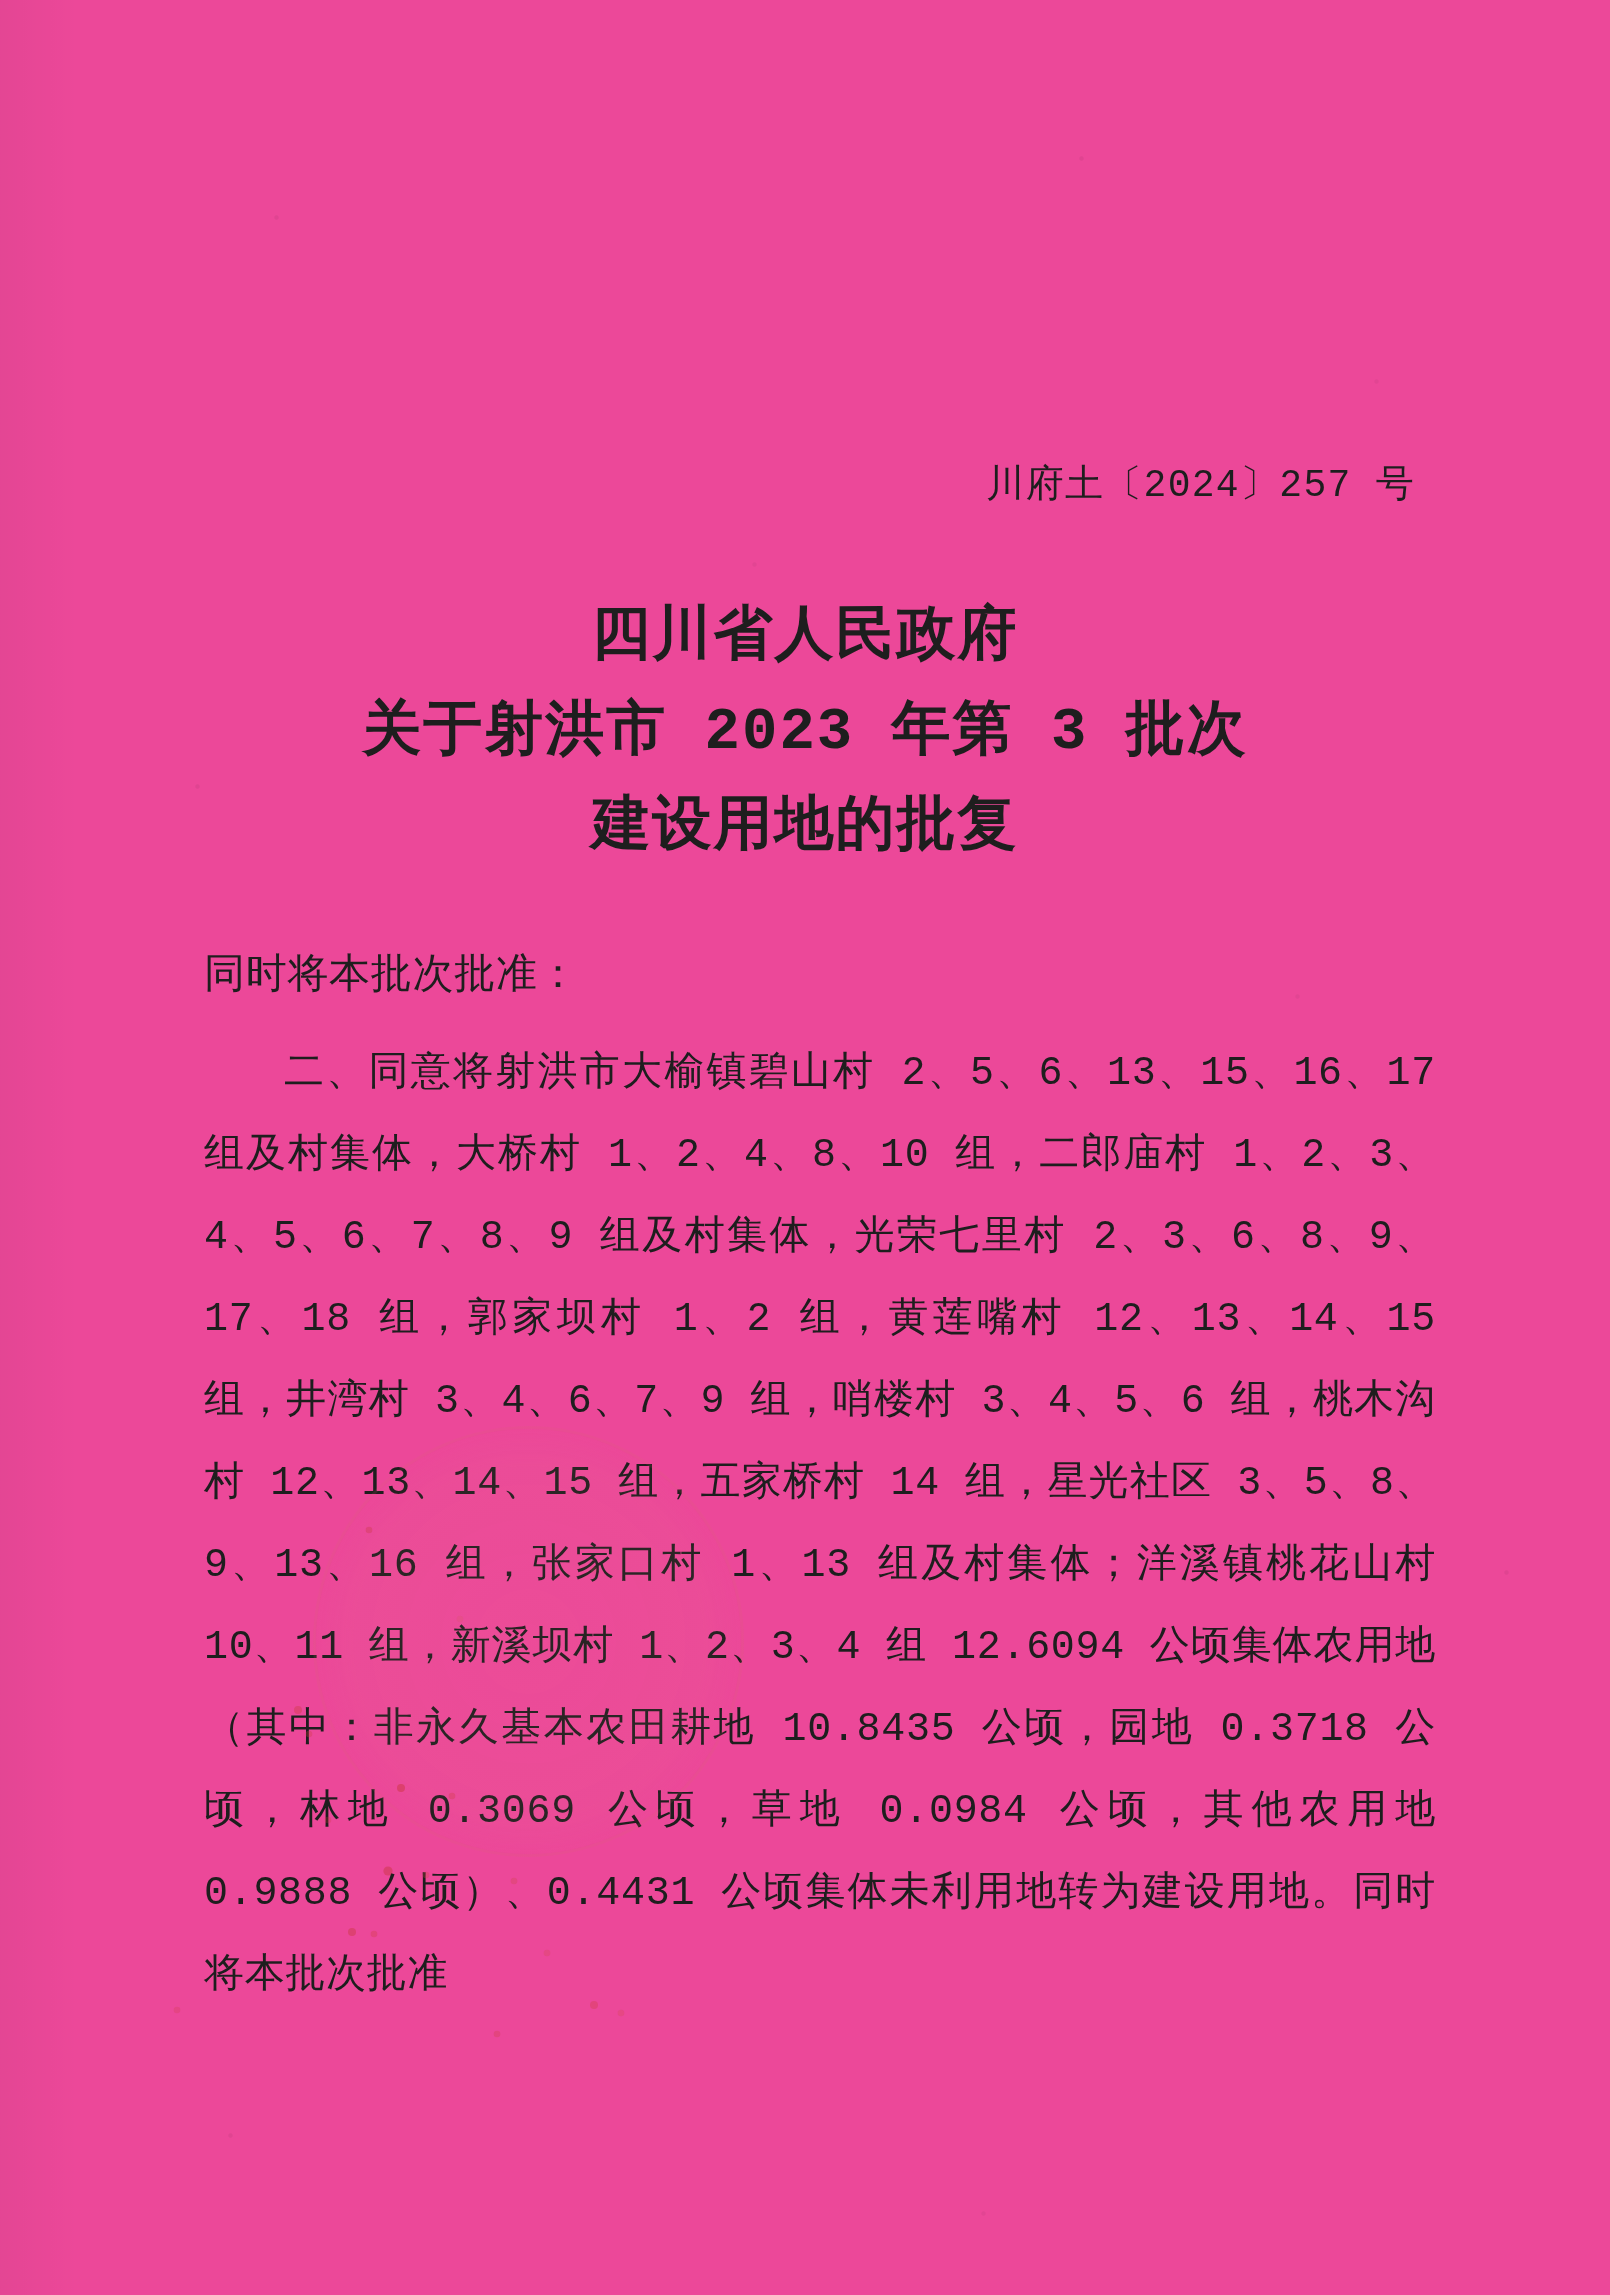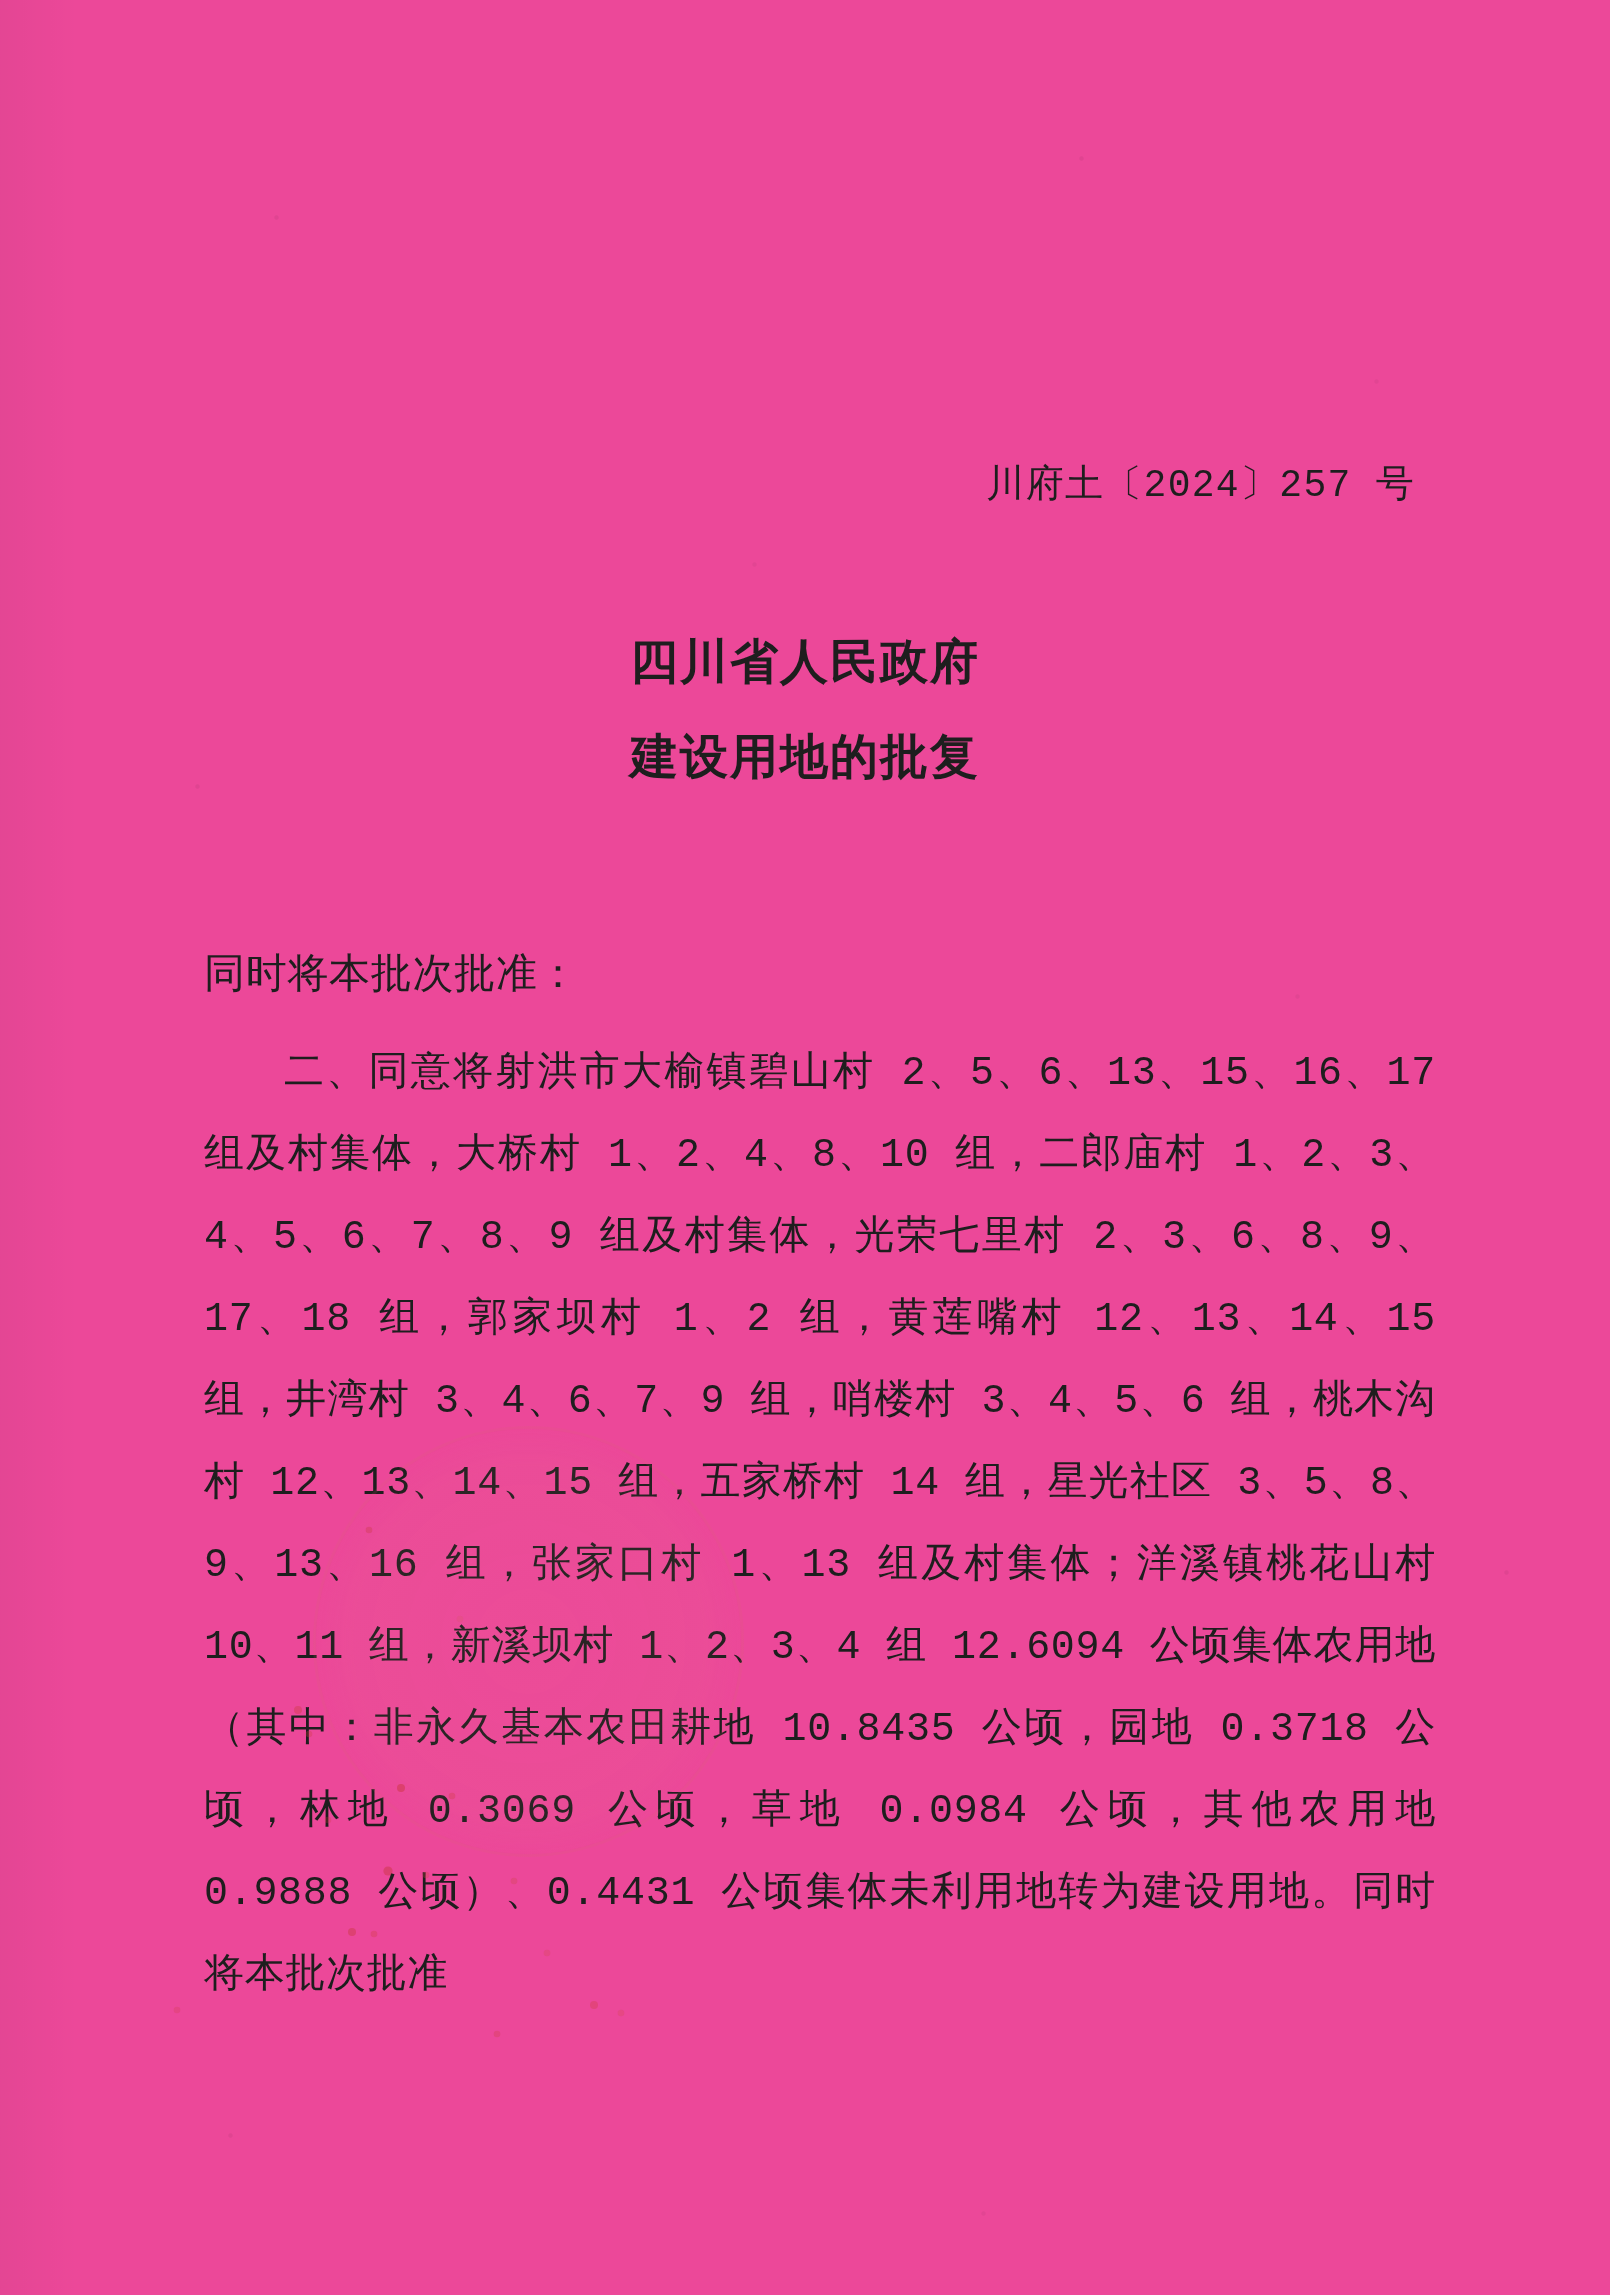--- a/index.html
+++ b/index.html
@@ -29,25 +29,25 @@
   .doc-number {
     position: absolute;
     top: 458px;
     right: 195px;
     font-size: 38px;
     letter-spacing: 1.3px;
     white-space: nowrap;
   }
   .title-block {
     position: absolute;
-    top: 618px;
+    top: 590px;
     left: 0;
     width: 100%;
     text-align: center;
-    font-size: 48px;
+    font-size: 59px;
     font-weight: 700;
     line-height: 95px;
     letter-spacing: 2px;
   }
   .addressee {
     position: absolute;
     top: 935px;
     left: 204px;
     font-size: 41px;
     line-height: 82px;
@@ -137,20 +137,21 @@
 </style>
 </head>
 <body>
 
 <div class="page">
 
   <div class="doc-number">川府土〔2024〕257 号</div>
 
   <div class="title-block">
     <div>四川省人民政府</div>
+    <div>关于射洪市 2023 年第 3 批次</div>
     <div>建设用地的批复</div>
   </div>
 
   <div class="addressee">同时将本批次批准：</div>
 
   <div class="doc-body">
     <p>二、同意将射洪市大榆镇碧山村 2、5、6、13、15、16、17 组及村集体，大桥村 1、2、4、8、10 组，二郎庙村 1、2、3、4、5、6、7、8、9 组及村集体，光荣七里村 2、3、6、8、9、17、18 组，郭家坝村 1、2 组，黄莲嘴村 12、13、14、15 组，井湾村 3、4、6、7、9 组，哨楼村 3、4、5、6 组，桃木沟村 12、13、14、15 组，五家桥村 14 组，星光社区 3、5、8、9、13、16 组，张家口村 1、13 组及村集体；洋溪镇桃花山村 10、11 组，新溪坝村 1、2、3、4 组 12.6094 公顷集体农用地（其中：非永久基本农田耕地 10.8435 公顷，园地 0.3718 公顷，林地 0.3069 公顷，草地 0.0984 公顷，其他农用地 0.9888 公顷）、0.4431 公顷集体未利用地转为建设用地。同时将本批次批准</p>
   </div>
 
   <div class="seal-ghost"></div>

